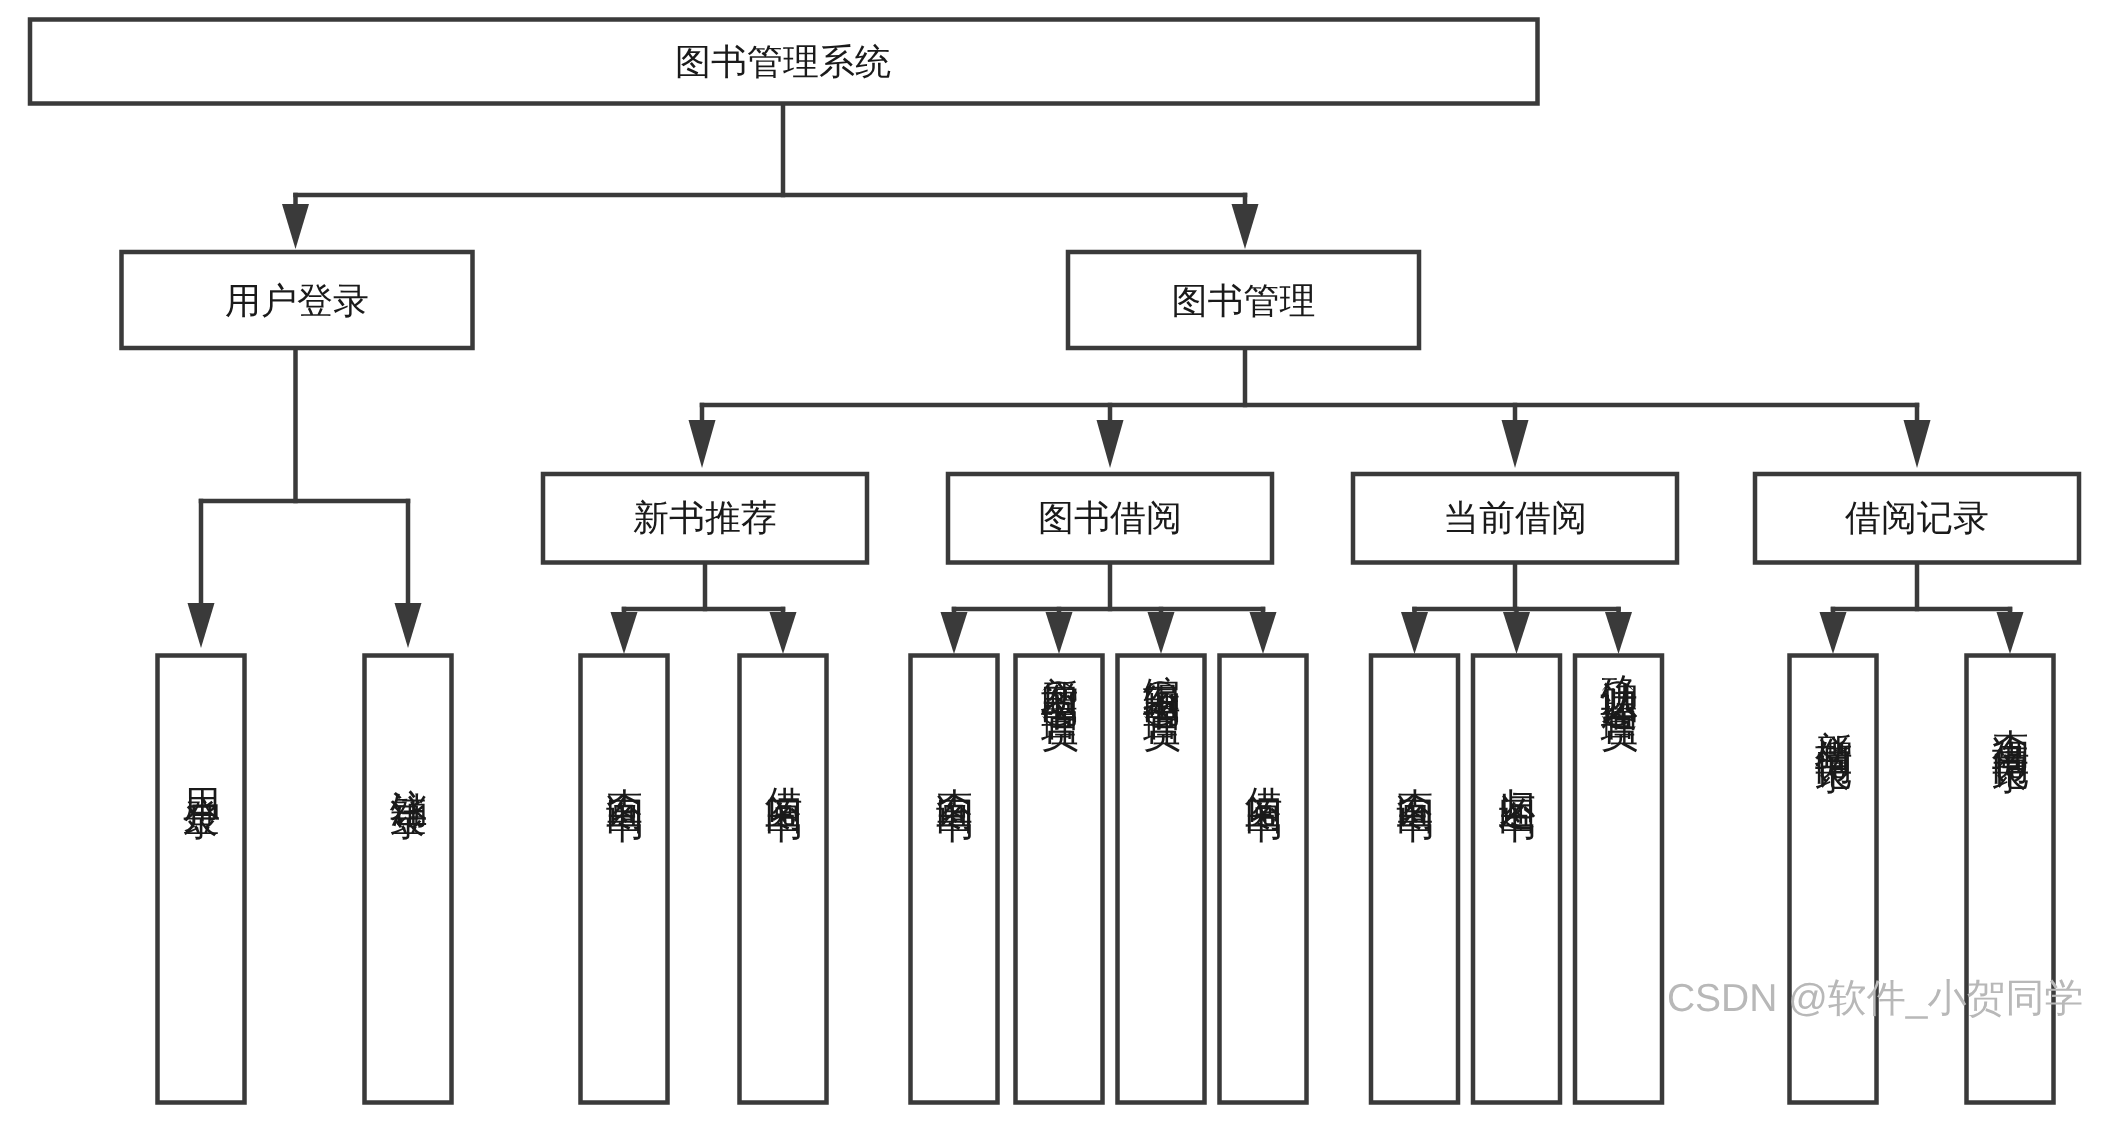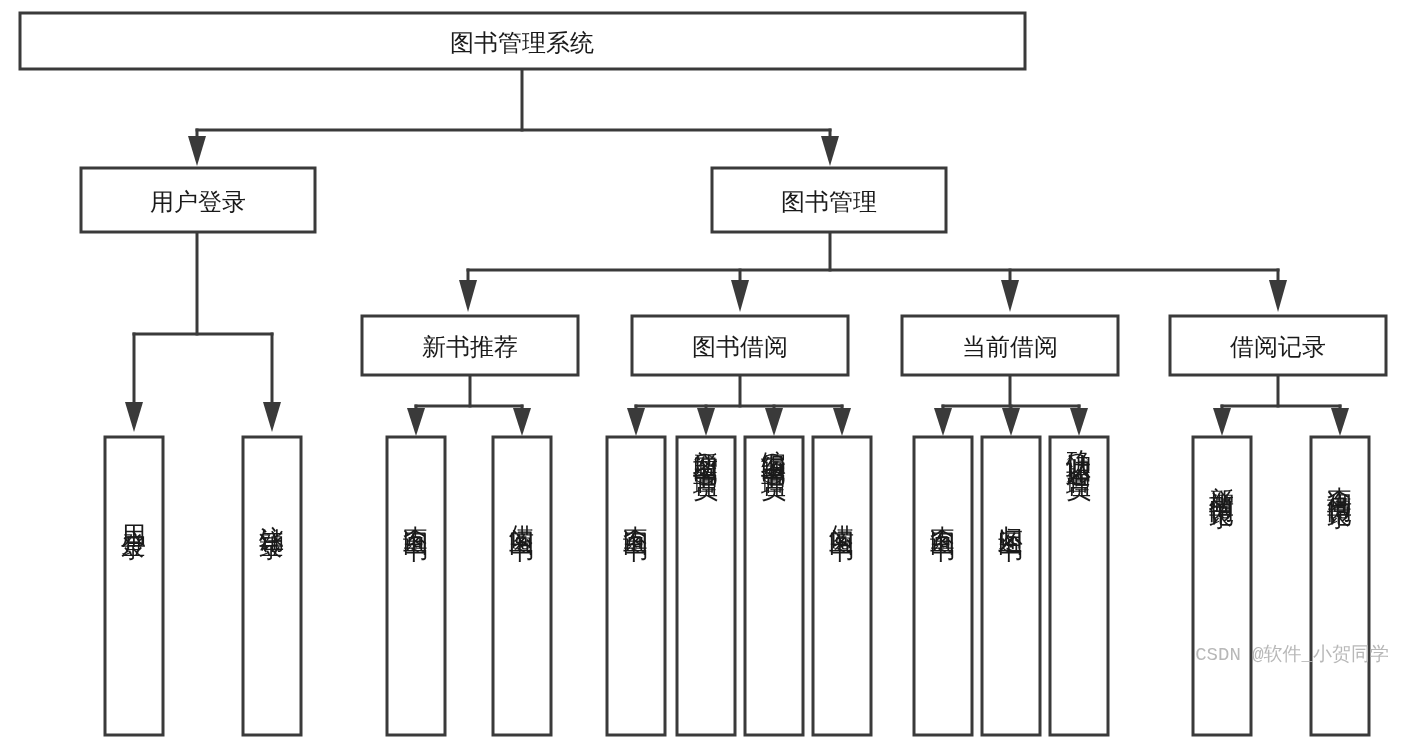--- a/index.html
+++ b/index.html
@@ -54,23 +54,23 @@
     font-size: 25px;
     fill: #1a1a1a;
     writing-mode: vertical-rl;
     text-orientation: upright;
     glyph-orientation-vertical: 0deg;
     letter-spacing: 4px;
   }
   .watermark-text {
     position: absolute;
     right: 16px;
-    bottom: 22px;
-    font-family: Liberation Mono, monospace;
-    font-size: 19px;
+    bottom: 6px;
+    font-family: Liberation Sans, sans-serif;
+    font-size: 26px;
     color: #b8b8b8;
     white-space: nowrap;
     pointer-events: none;
   }
 </style>
 </head>
 <body>
 
 <div id="diagram-root">
 

